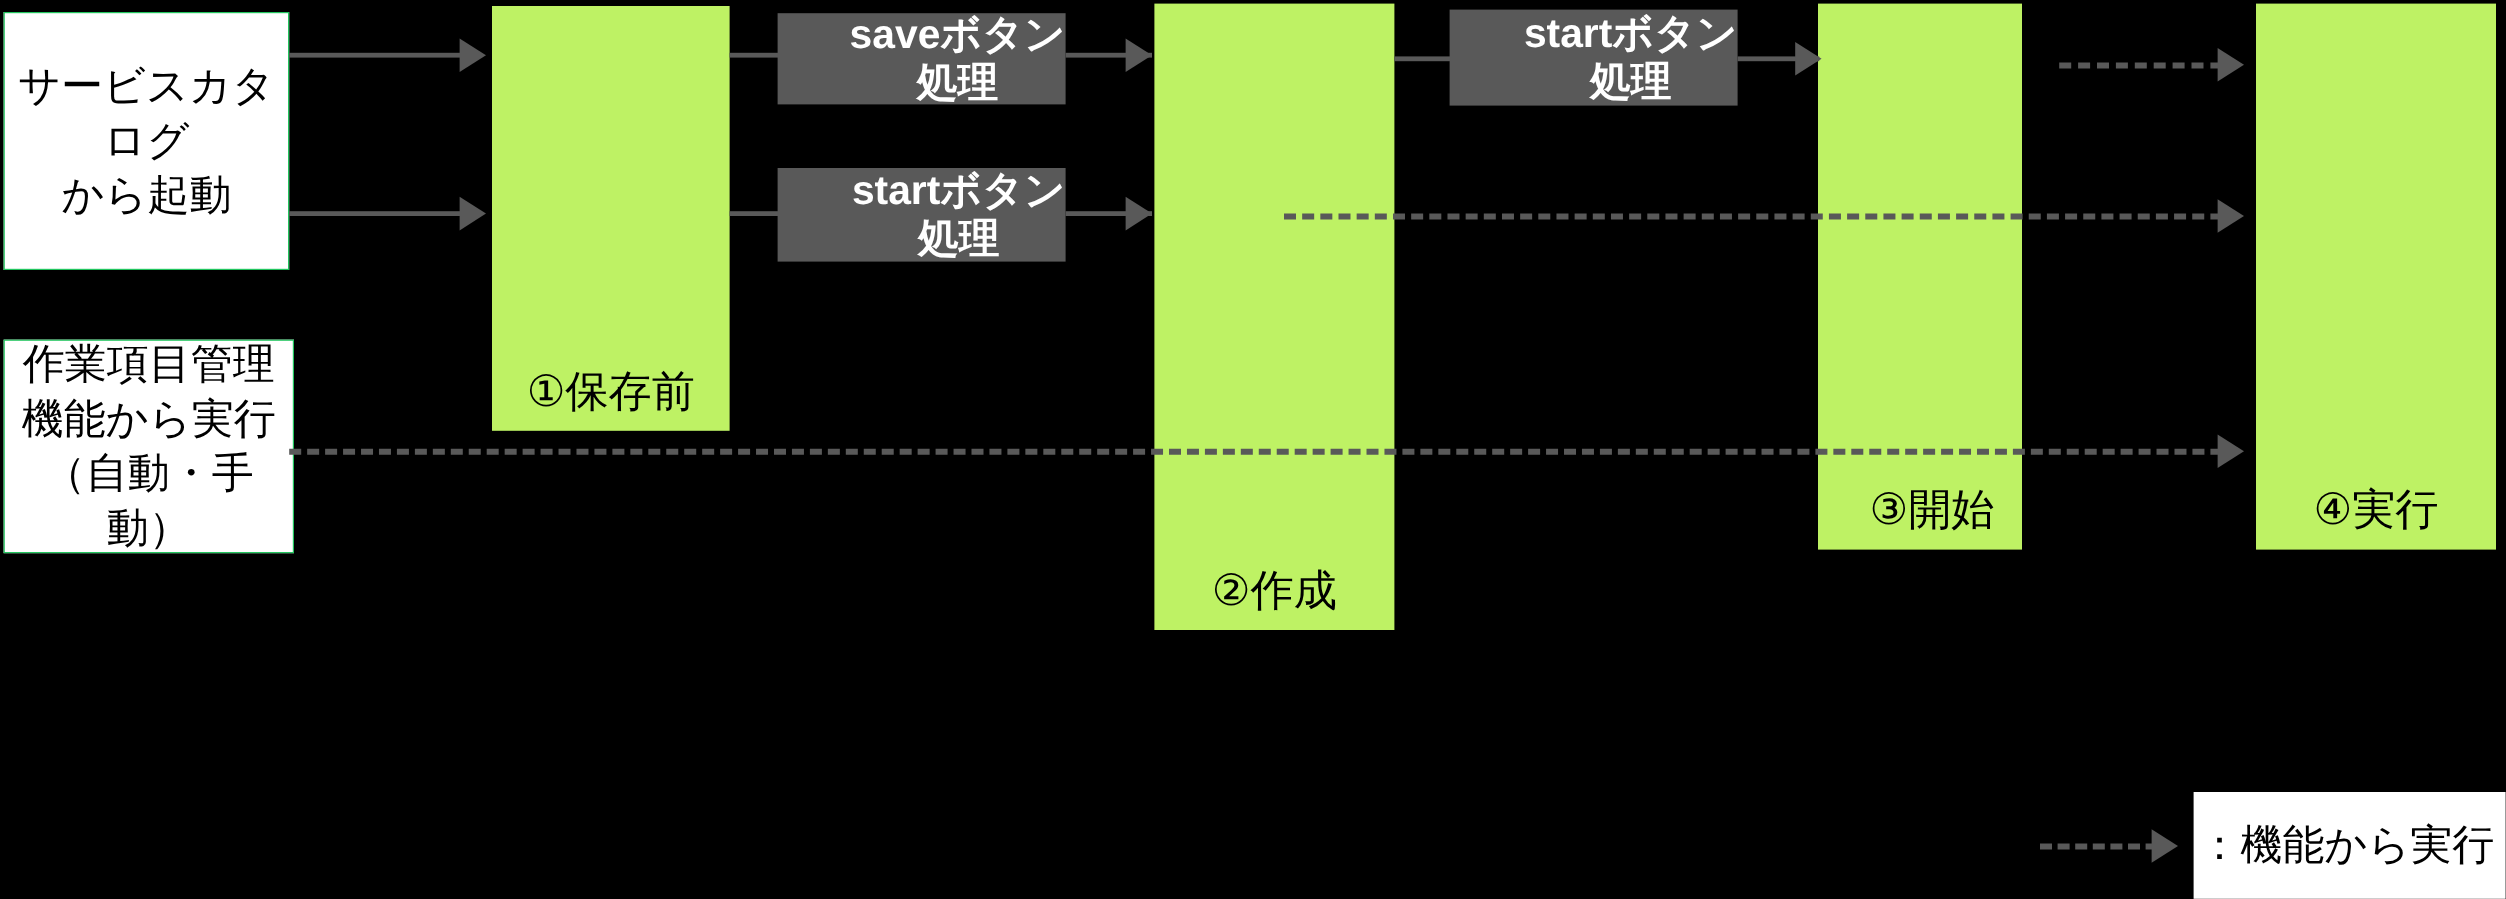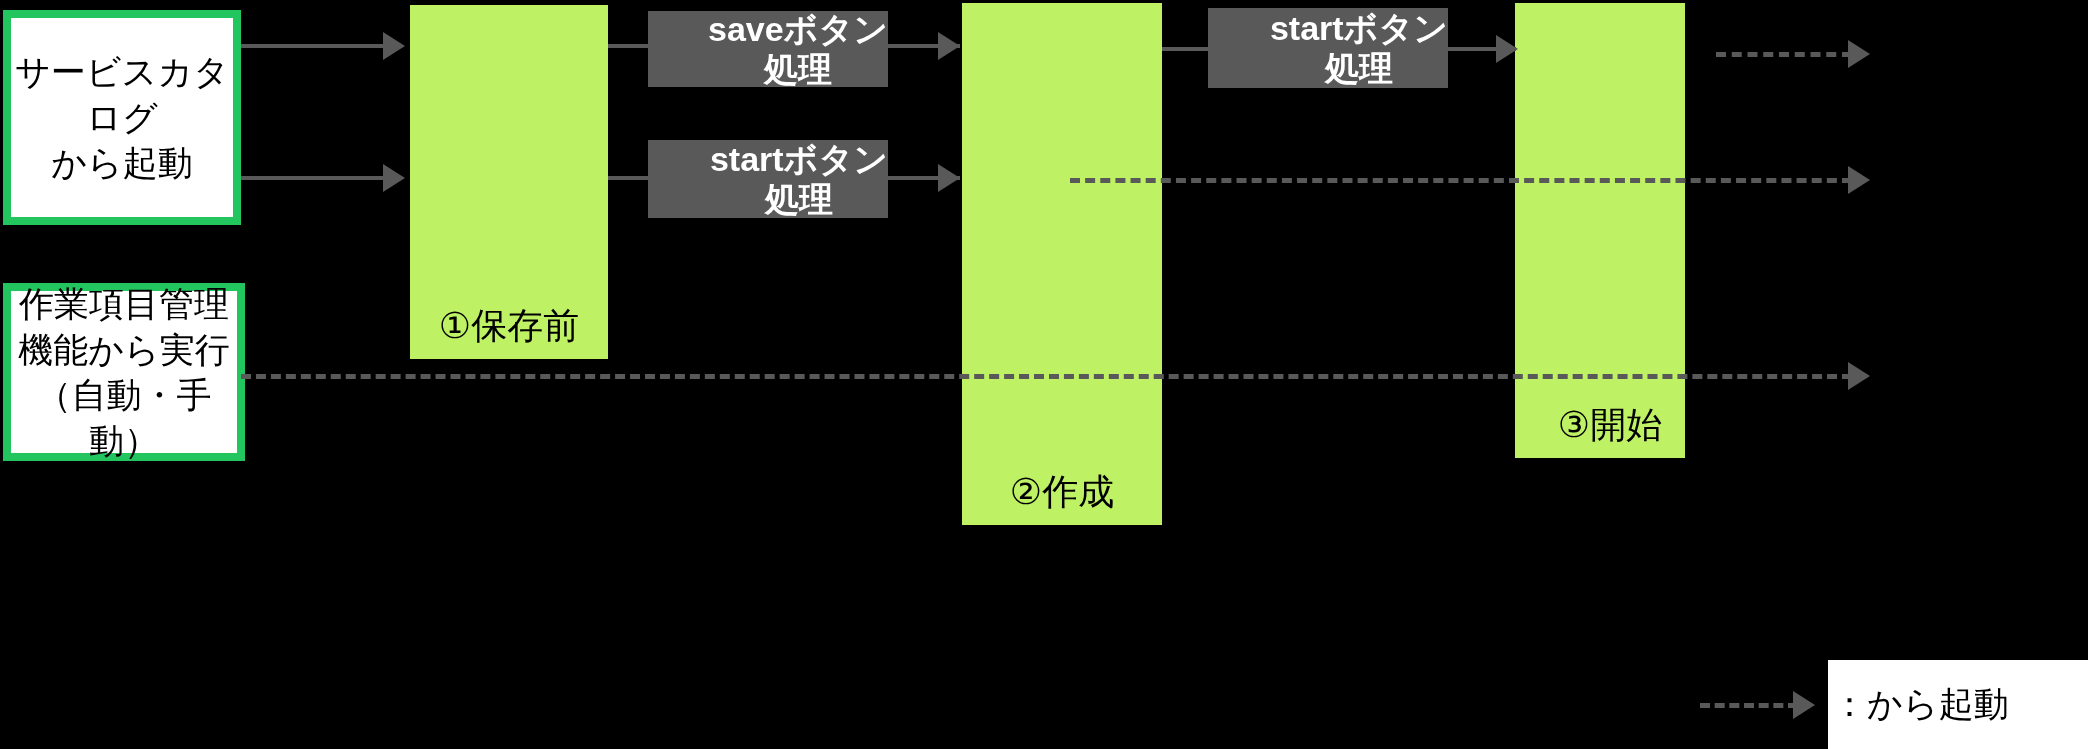--- a/index.html
+++ b/index.html
@@ -8,21 +8,21 @@
     background:#000000;
     font-family:"Liberation Sans","DejaVu Sans",sans-serif;
     overflow:hidden;
   }
   #stage{position:relative;width:2088px;height:749px;}
 
   
   .src-box{
     position:absolute;
     background:#ffffff;
-    border:8px solid #22c55e;
+    border:1px solid #22c55e;
     box-sizing:border-box;
     display:flex;align-items:center;justify-content:center;
     color:#000000;
     text-align:center;
     line-height:1.30;
     font-size:35px;
     white-space:pre-line;
   }
 
   
@@ -107,20 +107,23 @@
   </div>
 
   <div class="state-col" style="left:962px;top:3px;width:200px;height:522px;">
     <span class="state-label">②作成</span>
   </div>
 
   <div class="state-col" style="left:1515px;top:3px;width:170px;height:455px;padding-left:20px;">
     <span class="state-label">③開始</span>
   </div>
 
+  <div class="state-col" style="left:1880px;top:3px;width:200px;height:455px;">
+    <span class="state-label">④実行</span>
+  </div>
 
   <div class="line-solid" style="left:241px;top:44px;width:150px;"></div>
   <div class="arrow-head" style="left:383px;top:32px;"></div>
 
   <div class="line-solid" style="left:241px;top:176px;width:150px;"></div>
   <div class="arrow-head" style="left:383px;top:164px;"></div>
 
   <div class="line-solid" style="left:608px;top:44px;width:44px;"></div>
 
   <div class="proc-btn" style="left:648px;top:11px;width:240px;height:76px;">
@@ -157,16 +160,16 @@
   <div class="line-dashed" style="left:1070px;top:178px;width:782px;"></div>
   <div class="arrow-head" style="left:1848px;top:166px;"></div>
 
   <div class="line-dashed" style="left:241px;top:374px;width:1611px;"></div>
   <div class="arrow-head" style="left:1848px;top:362px;"></div>
 
   <div class="line-dashed" style="left:1700px;top:703px;width:98px;"></div>
   <div class="arrow-head" style="left:1793px;top:691px;"></div>
 
   <div id="legend" style="left:1828px;top:660px;width:260px;height:89px;">
-    <span class="legend-text">：から起動</span>
+    <span class="legend-text">：機能から実行</span>
   </div>
 
 </div>
 
 </body></html>

